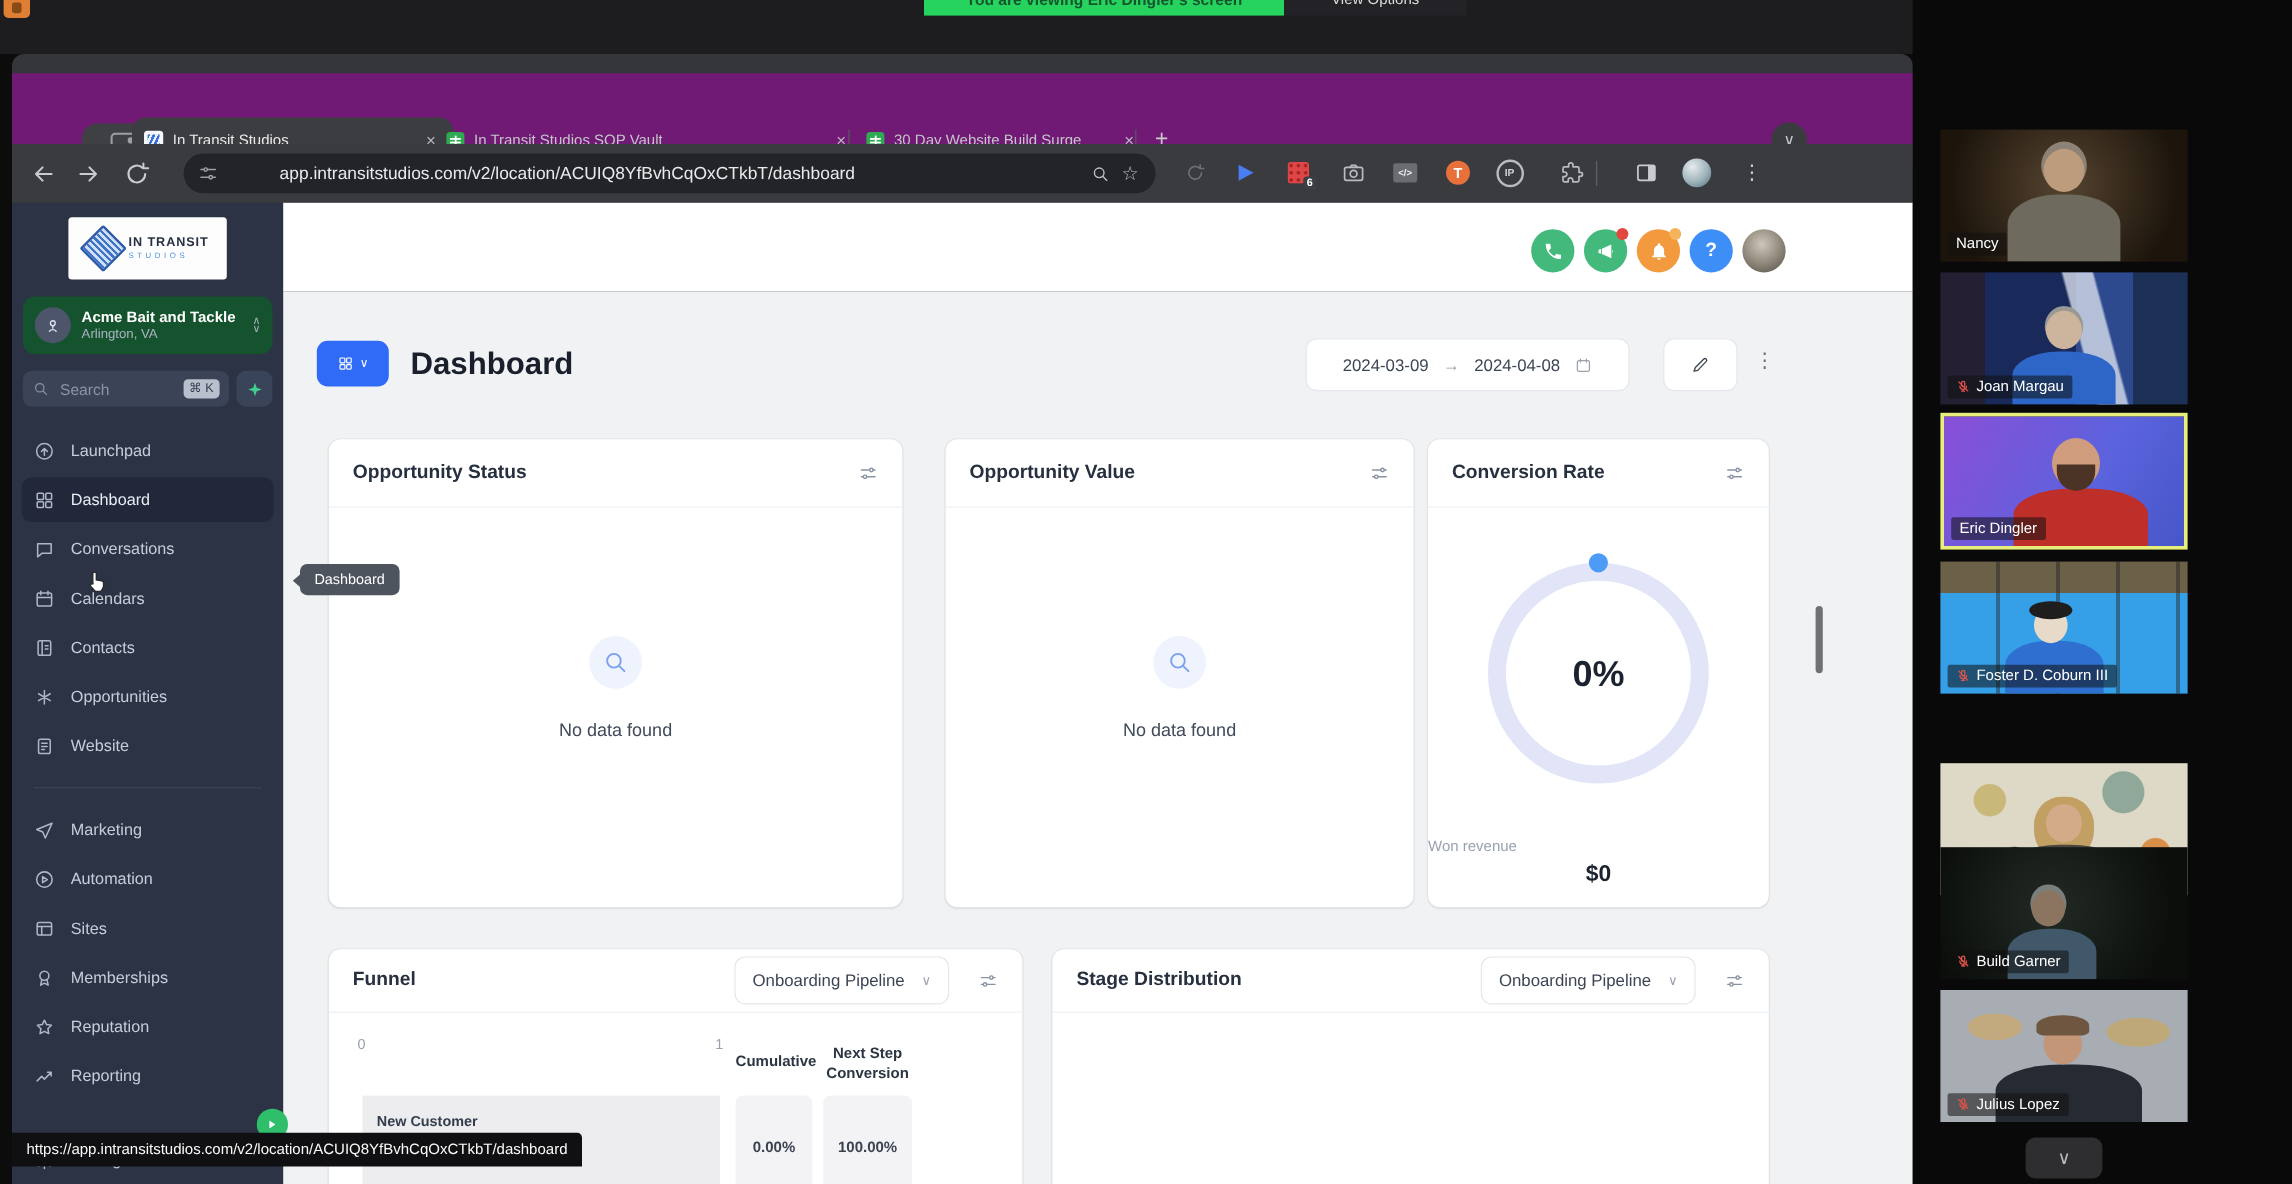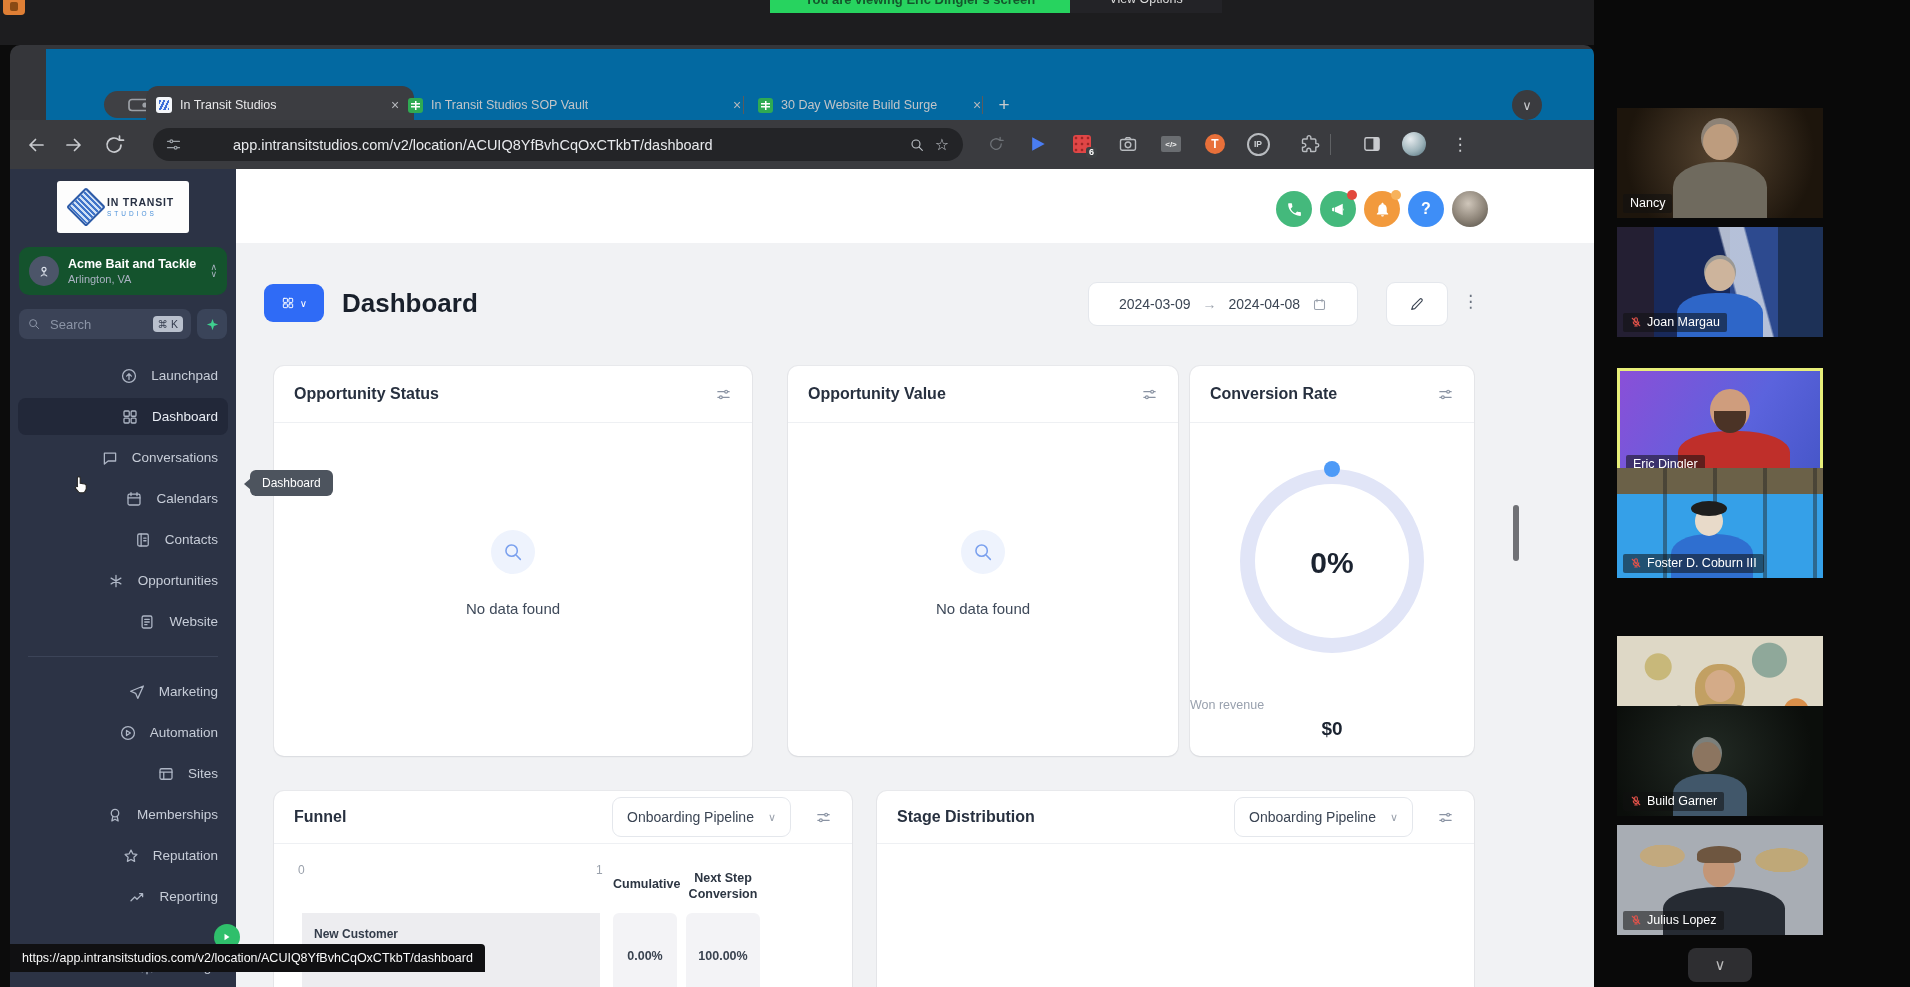--- a/index.html
+++ b/index.html
@@ -18,21 +18,21 @@
   #viewoptions{position:absolute;left:1070px;top:0;width:152px;height:13px;background:#232327;overflow:hidden;}
   #viewoptions span{position:absolute;left:0;top:-8px;width:100%;text-align:center;font-size:12.5px;color:#dcdcdc;white-space:nowrap;}
   #viewbtn{position:absolute;left:1832px;top:1px;width:72px;height:21px;background:#29292c;border-radius:5px;display:flex;align-items:center;justify-content:center;gap:6px;color:#e8e8e8;font-size:13px;}
   #viewbtn .grid{width:11px;height:11px;background:
      linear-gradient(#cfcfcf,#cfcfcf) 0 0/4px 11px no-repeat,
      linear-gradient(#cfcfcf,#cfcfcf) 6px 0/5px 5px no-repeat,
      linear-gradient(#cfcfcf,#cfcfcf) 6px 6px/5px 5px no-repeat;}
 
   
   #browser{position:absolute;left:10px;top:45px;width:1584px;height:942px;background:#35363a;border-radius:10px 10px 0 0;overflow:hidden;}
-  #tabstrip{position:absolute;left:0;top:4px;width:100%;height:75px;background:#0369a1;margin-left:36px;}
+  #tabstrip{position:absolute;left:0;top:16px;width:100%;height:75px;background:#701a75;}
   #tabswitch{position:absolute;left:58px;top:42px;width:72px;height:27px;border-radius:14px;background:#3f4044;color:#9ca0a6;display:flex;align-items:center;justify-content:center;}
   .tab{position:absolute;top:37px;height:38px;display:flex;align-items:center;gap:8px;padding:0 10px;font-size:12.5px;color:#c3c5c8;}
   .tab.active{background:#3c3d41;border-radius:12px 12px 0 0;color:#e8e8ea;}
   .tab .close{margin-left:auto;color:#b7b9bd;font-size:14px;width:18px;height:18px;display:flex;align-items:center;justify-content:center;border-radius:50%;}
   .tab .ttl{white-space:nowrap;overflow:hidden;max-width:200px;}
   .fav1{width:16px;height:16px;border-radius:3px;background:#f5f7fa;position:relative;flex:0 0 16px;}
   .fav1 i{position:absolute;left:3px;top:3px;width:10px;height:10px;background:repeating-linear-gradient(115deg,#3d6fd8 0 2px,#e8f0fb 2px 4px);}
   .favsheet{width:15px;height:15px;border-radius:3px;background:#2faa53;position:relative;flex:0 0 15px;}
   .favsheet i{position:absolute;left:3px;top:3px;width:9px;height:9px;background:
       linear-gradient(#fff,#fff) 0 2px/9px 1.5px no-repeat,
@@ -71,21 +71,21 @@
   #accname{font-size:12.5px;font-weight:bold;line-height:1.25;}
   #accloc{font-size:11px;color:#aab2c2;}
   #accchev{margin-left:auto;color:#aab2c2;font-size:9px;line-height:.8;text-align:center;}
   #searchrow{margin:0 9px 18px;display:flex;gap:6px;align-items:center;}
   #searchbox{flex:1;height:30px;background:#3b4357;border-radius:8px;display:flex;align-items:center;padding:0 8px;gap:7px;color:#8b94a6;}
   #searchbox input{background:transparent;border:0;outline:none;color:#f9a8d4;font-size:13px;width:80px;font-family:"Liberation Sans",sans-serif;}
   #searchbox input::placeholder{color:#8b94a6;}
   #kbd{margin-left:auto;background:#b9c0cd;color:#343c4e;font-size:10.5px;border-radius:4px;padding:2px 5px;white-space:nowrap;}
   #sparklebtn{width:30px;height:30px;border-radius:8px;background:#3a4459;display:flex;align-items:center;justify-content:center;}
   #nav{padding:0 8px;display:flex;flex-direction:column;gap:4px;}
-  .nitem{height:37px;border-radius:8px;display:flex;align-items:center;gap:13px;padding:0 10px;color:#c7cdd8;font-size:13.5px;justify-content:flex-end;}
+  .nitem{height:37px;border-radius:8px;display:flex;align-items:center;gap:13px;padding:0 10px;color:#c7cdd8;font-size:13.5px;}
   .nitem.active{background:#222839;color:#e8ecf4;}
   .nic{width:18px;height:18px;color:#aeb6c5;flex:0 0 18px;}
   .navdiv{margin:12px 10px;border-top:1px solid #3c4458;}
   #settingswrap{margin-top:auto;padding:0 8px 2px;}
 
   
   #dash-tooltip{position:absolute;left:240px;top:425px;background:#4d545e;color:#fff;font-size:12px;padding:6px 12px;border-radius:6px;z-index:30;}
   #dash-tooltip:before{content:"";position:absolute;left:-6px;top:8px;border:6px solid transparent;border-left:none;border-right:7px solid #4d545e;}
   #cursor{position:absolute;left:60px;top:428px;z-index:40;}
 
@@ -132,21 +132,21 @@
   .micoff{color:#e0524a;flex:0 0 12px;}
   .head,.torso,.cap,.hair{position:absolute;}
   .head{border-radius:50%;}
   .torso{border-radius:45% 45% 0 0;}
   .v1{background:radial-gradient(circle at 50% 42%,#564430,#1d150c 78%);}
   .v1 .head{left:86px;top:16px;width:34px;height:36px;background:#bd9c7e;box-shadow:0 -4px 0 2px #8d8276;}
   .v1 .torso{left:56px;top:54px;width:94px;height:56px;background:#6f6a5e;}
   .v2{background:linear-gradient(75deg,rgba(0,0,0,0) 55%,rgba(215,222,235,.8) 56% 66%,rgba(0,0,0,0) 67%),linear-gradient(90deg,#241f33 0 18%,#18295a 18% 55%,#2d4a8f 55% 78%,#1d3157 78%);}
   .v2 .head{left:88px;top:32px;width:30px;height:32px;background:#cdb49c;box-shadow:0 -3px 0 1px #9a9894;}
   .v2 .torso{left:60px;top:66px;width:86px;height:44px;background:#2e66c8;}
-  .v3{background:linear-gradient(120deg,#8a4fd8 0%,#5b63dd 60%,#4656c8 100%);border:3px solid #e7ee79;width:200px!important;height:108px!important;margin-top:24px;}
+  .v3{background:linear-gradient(120deg,#8a4fd8 0%,#5b63dd 60%,#4656c8 100%);border:3px solid #e7ee79;width:200px!important;height:108px!important;}
   .v3 .head{left:90px;top:18px;width:40px;height:42px;background:#cf9d7d;}
   .v3 .head:after{content:"";position:absolute;left:4px;top:22px;width:32px;height:22px;border-radius:0 0 18px 18px;background:#4b3326;}
   .v3 .torso{left:58px;top:60px;width:112px;height:48px;background:#bf2f2a;}
   .v4{background:repeating-linear-gradient(90deg,rgba(0,0,0,0) 0 46px,rgba(35,35,35,.45) 46px 50px),linear-gradient(180deg,#6b6148 0 24%,#35a0e8 24% 100%);}
   .v4 .head{left:78px;top:38px;width:28px;height:30px;background:#e8dac9;}
   .v4 .cap{left:74px;top:33px;width:36px;height:15px;border-radius:50%;background:#1e1e1e;}
   .v4 .torso{left:54px;top:66px;width:82px;height:44px;background:#2f6fd0;}
   .v5{background:radial-gradient(circle at 20% 28%,#c8b87a 0 13px,rgba(0,0,0,0) 14px),radial-gradient(circle at 74% 22%,#8fa89a 0 17px,rgba(0,0,0,0) 18px),radial-gradient(circle at 87% 68%,#d98f4a 0 12px,rgba(0,0,0,0) 13px),radial-gradient(circle at 30% 72%,#3c3c34 0 9px,rgba(0,0,0,0) 10px),#ded8c6;}
   .v5 .hair{left:78px;top:28px;width:50px;height:52px;border-radius:45%;background:#c2a063;}
   .v5 .head{left:88px;top:34px;width:30px;height:32px;background:#d4ab88;}

